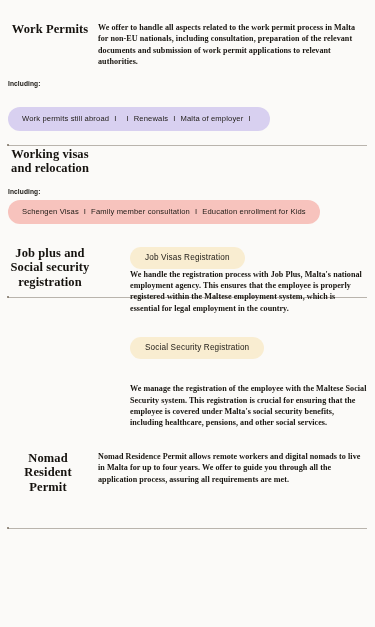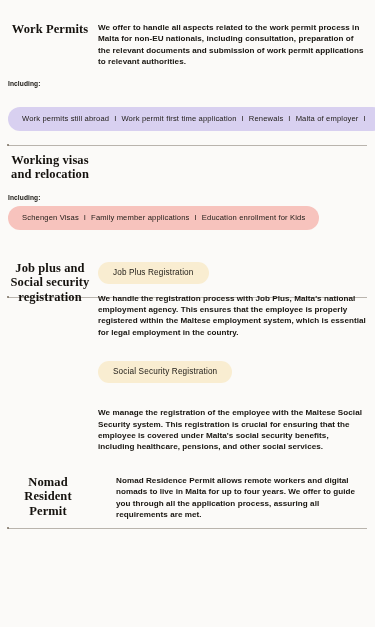--- a/index.html
+++ b/index.html
@@ -22,20 +22,21 @@
     letter-spacing:.1px;
     text-align:center;
   }
   .col-body { flex:1; padding-left:6px; }
   .body-text {
     font-size:8.1px;
     line-height:11.4px;
     font-weight:700;
     color:#17140f;
     letter-spacing:.05px;
+    font-family:Liberation Serif, serif;
   }
   .incl-label {
     font-size:6.6px;
     font-weight:700;
     color:#17140f;
     letter-spacing:.1px;
     padding-left:8px;
   }
   .pill-row { padding:0 8px; }
   .pill {
@@ -67,70 +68,69 @@
     <div class="col-head">Work Permits</div>
     <div class="col-body">
       <div class="body-text">We offer to handle all aspects related to the work permit process in Malta for non-EU nationals, including consultation, preparation of the relevant documents and submission of work permit applications to relevant authorities.</div>
     </div>
   </div>
   <div class="incl-label" style="margin-top:12px;">Including:</div>
   <div class="pill-row" style="margin-top:20px;">
     <div class="pill pill-wide pill-lav">
       <span>Work permits still abroad</span>
       <span class="sep">I</span>
-      <span>Work permit first time application</span>
       <span class="sep">I</span>
       <span>Renewals</span>
       <span class="sep">I</span>
       <span>Malta of employer</span>
       <span class="sep">I</span>
 
     </div>
   </div>
 
   <div class="divider" style="top:145px;"></div>
   <div class="dot" style="top:144px;"></div>
 
-  <div class="section" style="padding-top:22px;">
+  <div class="section" style="padding-top:16px;">
     <div class="col-head">Working visas and relocation</div>
   </div>
   <div class="incl-label" style="margin-top:12px;">Including:</div>
   <div class="pill-row" style="margin-top:5px;">
     <div class="pill pill-wide pill-pink">
       <span>Schengen Visas</span>
       <span class="sep">I</span>
-      <span>Family member applications</span>
+      <span>Family member consultation</span>
       <span class="sep">I</span>
       <span>Education enrollment for Kids</span>
     </div>
   </div>
 
   <div class="divider" style="top:297px;"></div>
   <div class="dot" style="top:296px;"></div>
 
-  <div class="section" style="padding-top:31px;">
+  <div class="section" style="padding-top:22px;gap:32px;">
     <div class="col-head">Job plus and Social security registration</div>
     <div class="col-body">
 
       <div>
-        <div class="pill pill-cream">Job Plus Registration</div>
-        <div class="body-text" style="margin-top:9px;">We handle the registration process with Job Plus, Malta's national employment agency. This ensures that the employee is properly registered within the Maltese employment system, which is essential for legal employment in the country.</div>
+        <div class="pill pill-cream">Job Visas Registration</div>
+        <div class="body-text" style="">We handle the registration process with Job Plus, Malta's national employment agency. This ensures that the employee is properly registered within the Maltese employment system, which is essential for legal employment in the country.</div>
       </div>
 
       <div style="margin-top:22px;">
         <div class="pill pill-cream">Social Security Registration</div>
         <div class="body-text" style="margin-top:24px;">We manage the registration of the employee with the Maltese Social Security system. This registration is crucial for ensuring that the employee is covered under Malta's social security benefits, including healthcare, pensions, and other social services.</div>
       </div>
 
     </div>
   </div>
 
   <div class="divider" style="top:528px;"></div>
   <div class="dot" style="top:527px;"></div>
 
-  <div class="section" style="padding-top:22px;gap:18px;">
+  <div class="section" style="padding-top:22px;">
     <div class="col-head" style="width:80px;flex:0 0 80px;">Nomad Resident Permit</div>
     <div class="col-body" style="padding-left:10px;">
       <div class="body-text">Nomad Residence Permit allows remote workers and digital nomads to live in Malta for up to four years.  We offer to guide you through all the application process, assuring all requirements are met.</div>
     </div>
   </div>
 
 </div>
 
 </body></html>

